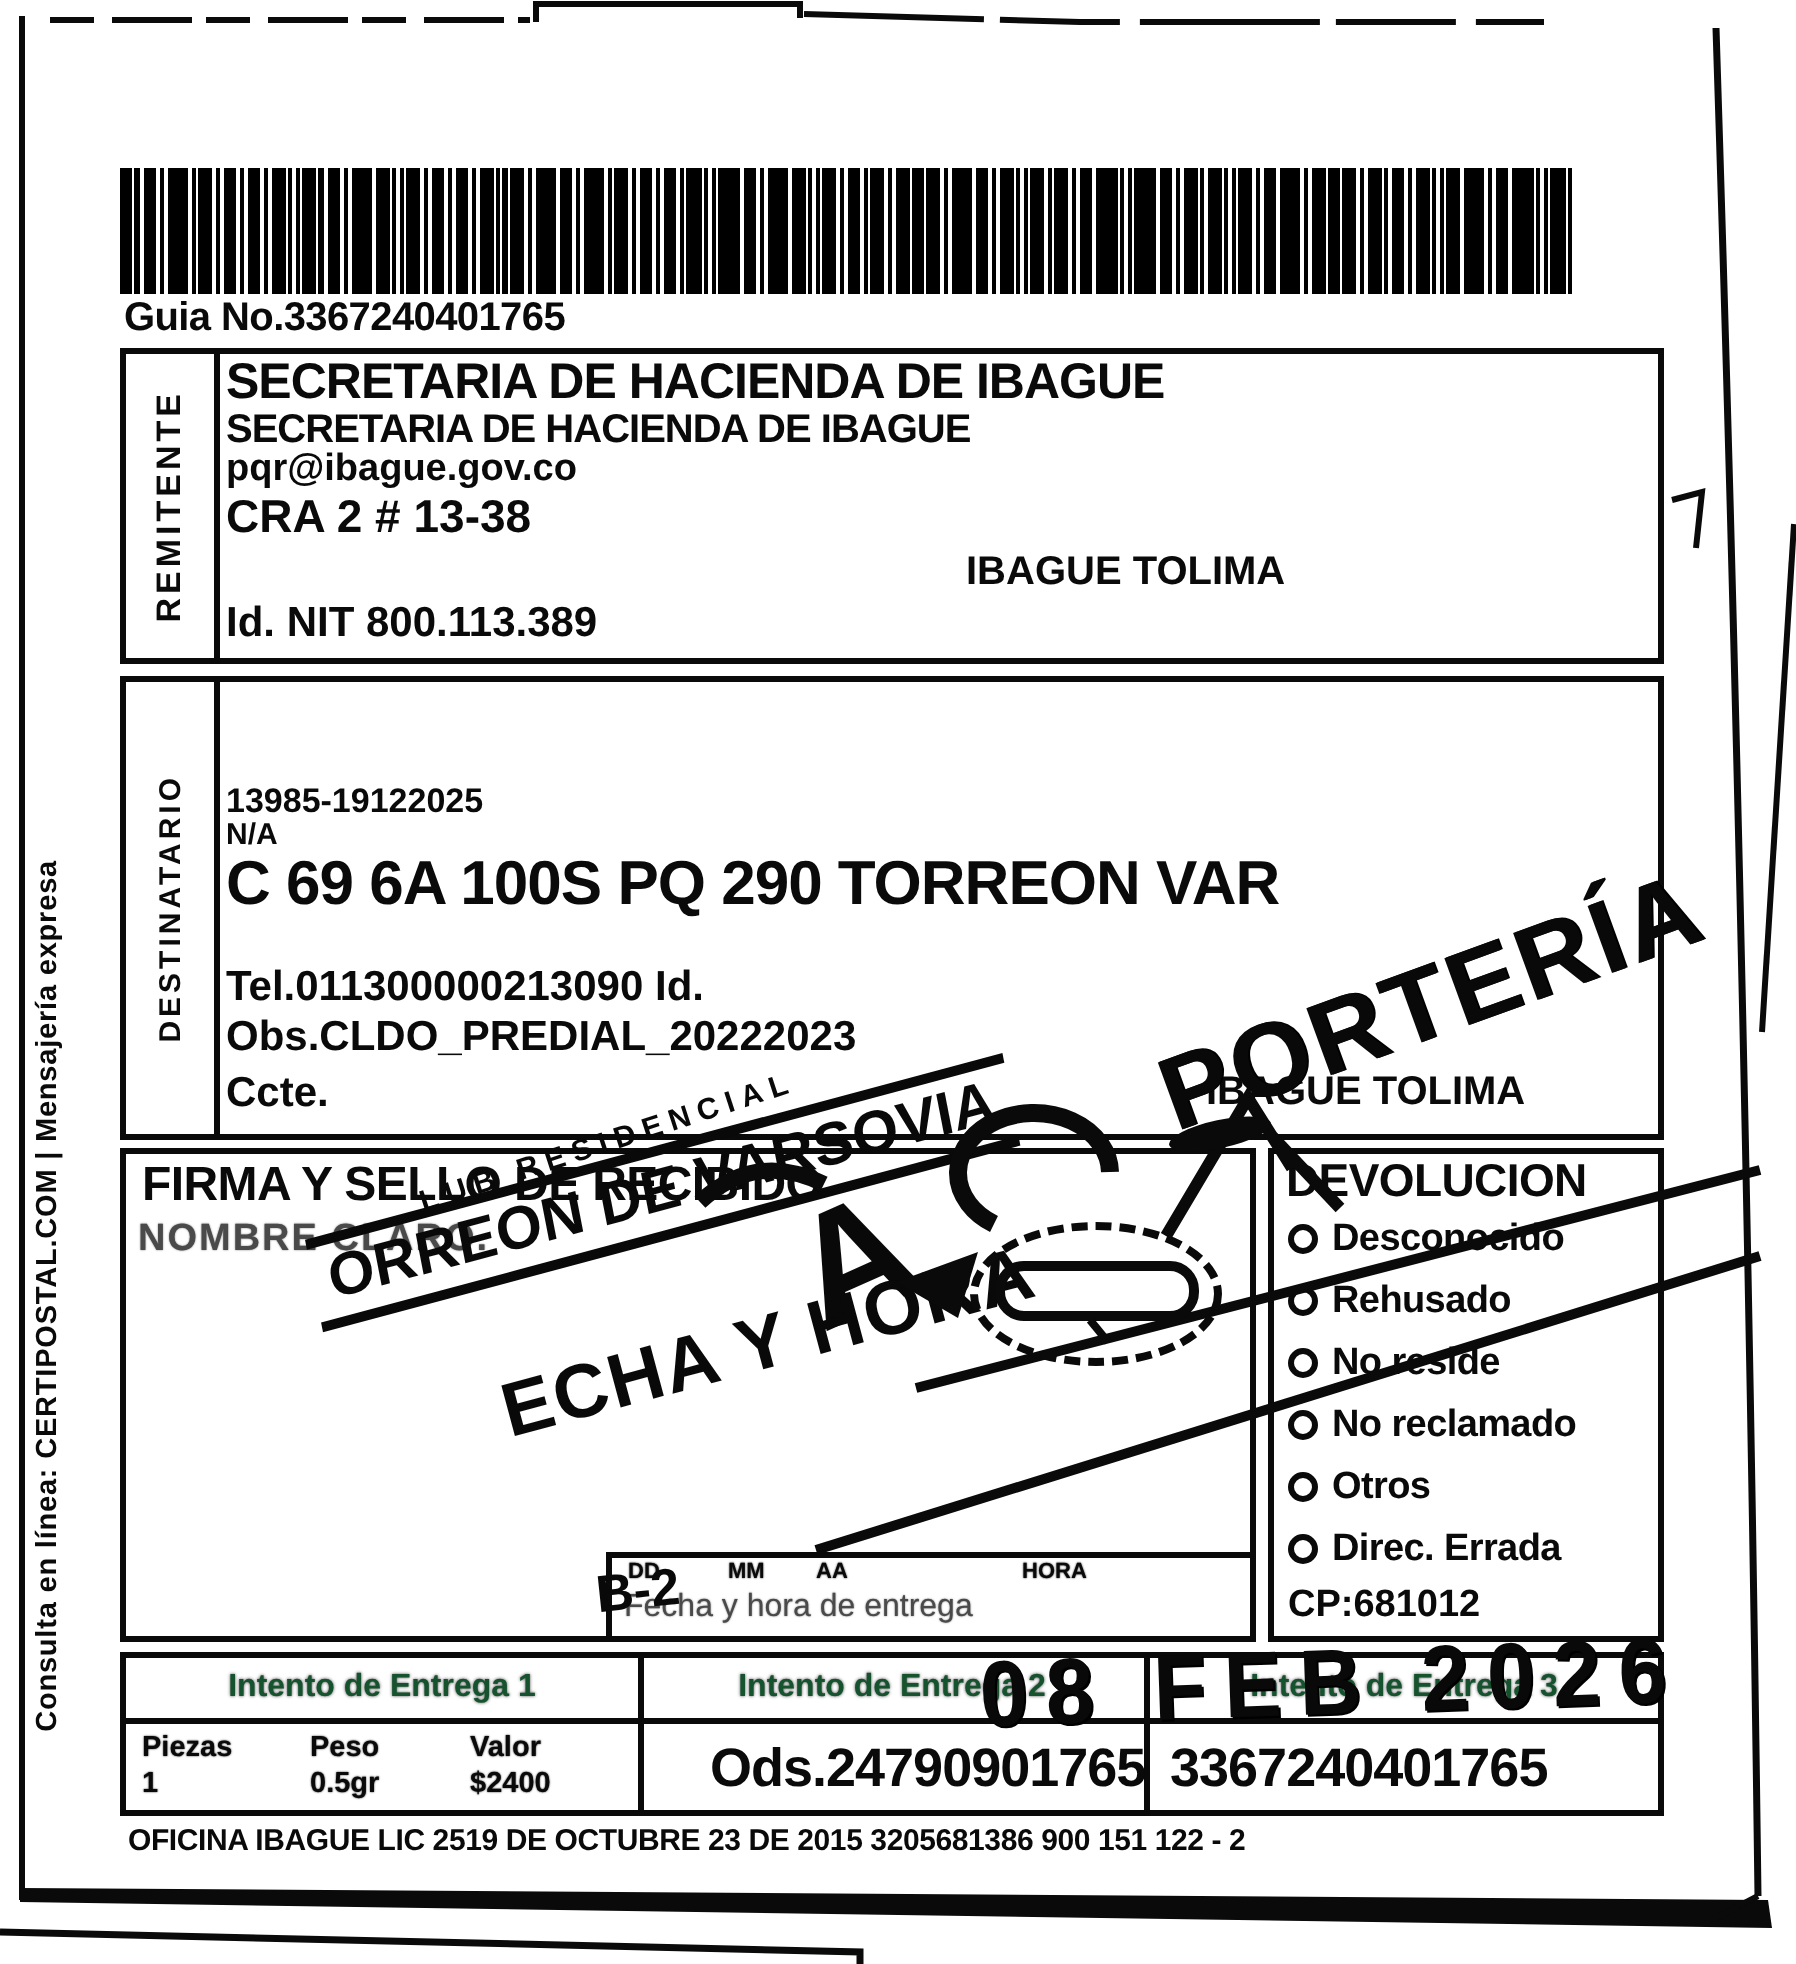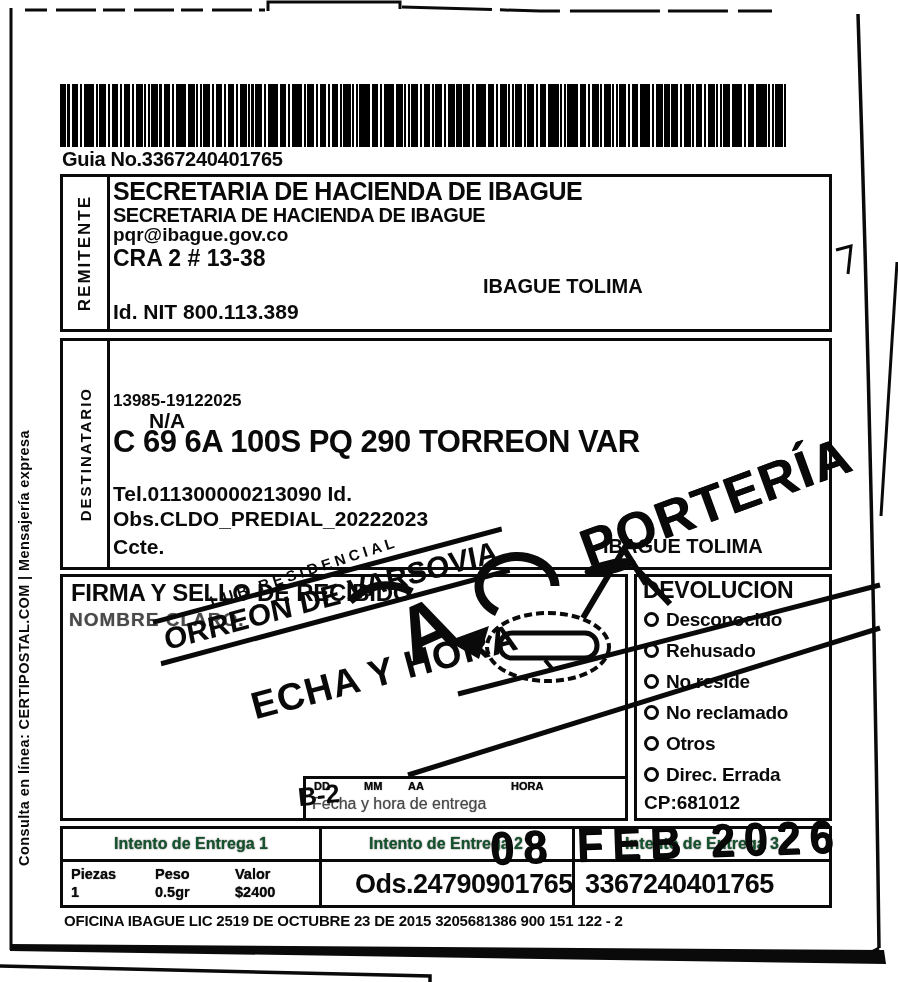--- a/index.html
+++ b/index.html
@@ -66,21 +66,21 @@
     <div class="abs b" style="left:50px;top:68px;font-size:23px;">CRA 2 # 13-38</div>
     <div class="abs b" style="left:420px;top:98px;font-size:20px;">IBAGUE TOLIMA</div>
     <div class="abs b" style="left:50px;top:123px;font-size:21px;">Id. NIT 800.113.389</div>
   </div>
 
   <div class="abs box" style="left:60px;top:338px;width:772px;height:232px;">
     <div class="vstrip">
       <span class="vtext" style="font-size:15px;">DESTINATARIO</span>
     </div>
     <div class="abs b" style="left:50px;top:50px;font-size:17px;">13985-19122025</div>
-    <div class="abs b" style="left:50px;top:68px;font-size:21px;margin-left:36px;">N/A</div>
+    <div class="abs b" style="left:50px;top:68px;font-size:15px;">N/A</div>
     <div class="abs b" style="left:50px;top:83px;font-size:31px;letter-spacing:-.5px;">C 69 6A 100S PQ 290 TORREON VAR</div>
     <div class="abs b" style="left:50px;top:141px;font-size:21px;">Tel.011300000213090 Id.</div>
     <div class="abs b" style="left:50px;top:166px;font-size:21px;">Obs.CLDO_PREDIAL_20222023</div>
     <div class="abs b" style="left:50px;top:194px;font-size:21px;">Ccte.</div>
     <div class="abs b" style="left:540px;top:194px;font-size:20px;">IBAGUE TOLIMA</div>
   </div>
 
   <div class="abs box" style="left:60px;top:574px;width:568px;height:247px;">
     <div class="abs b" style="left:8px;top:2px;font-size:24px;letter-spacing:-.3px;">FIRMA Y SELLO DE RECIBIDO</div>
     <div class="abs b faded" style="left:6px;top:32px;font-size:19px;letter-spacing:1px;">NOMBRE CLARO.</div>

